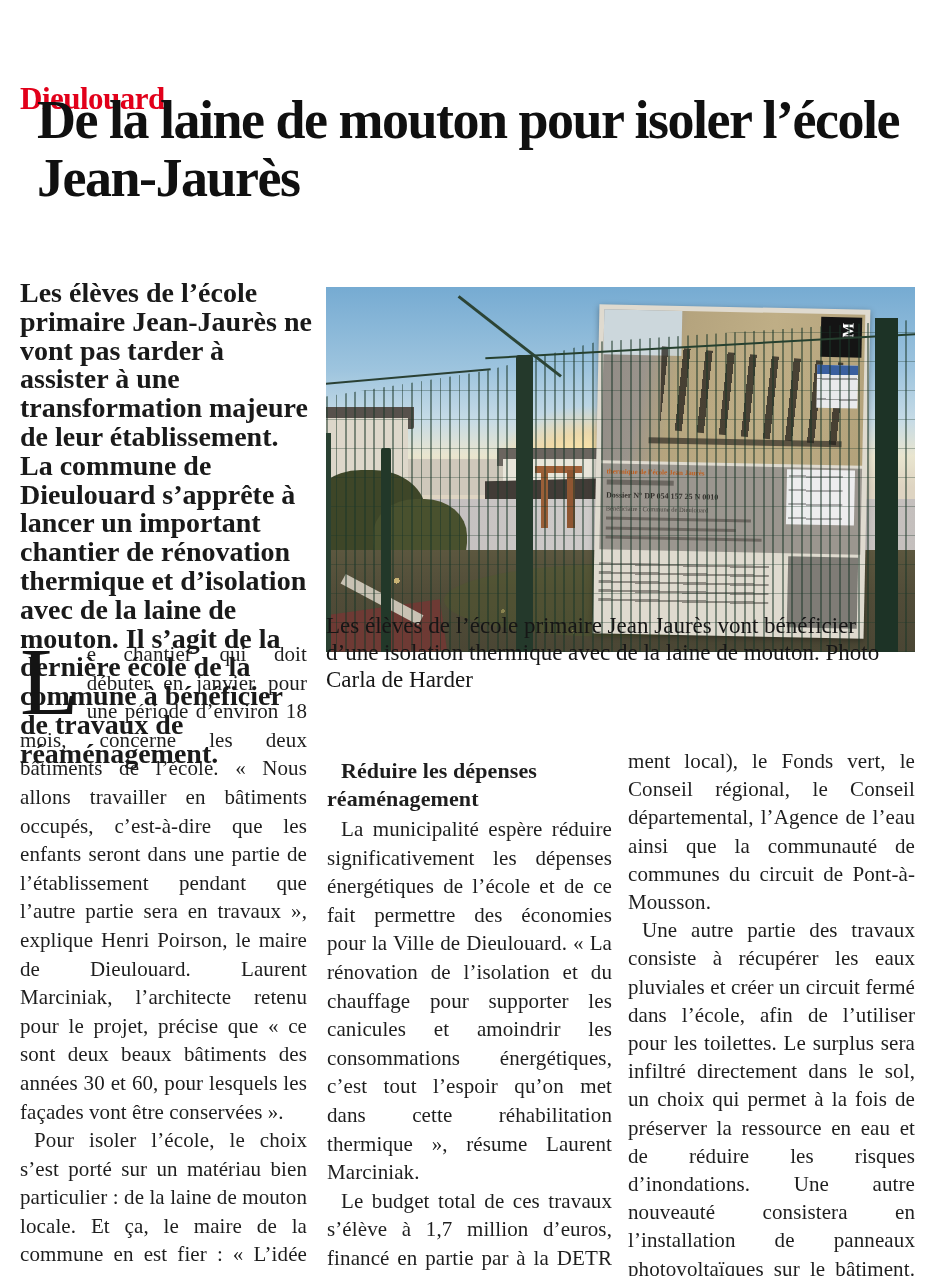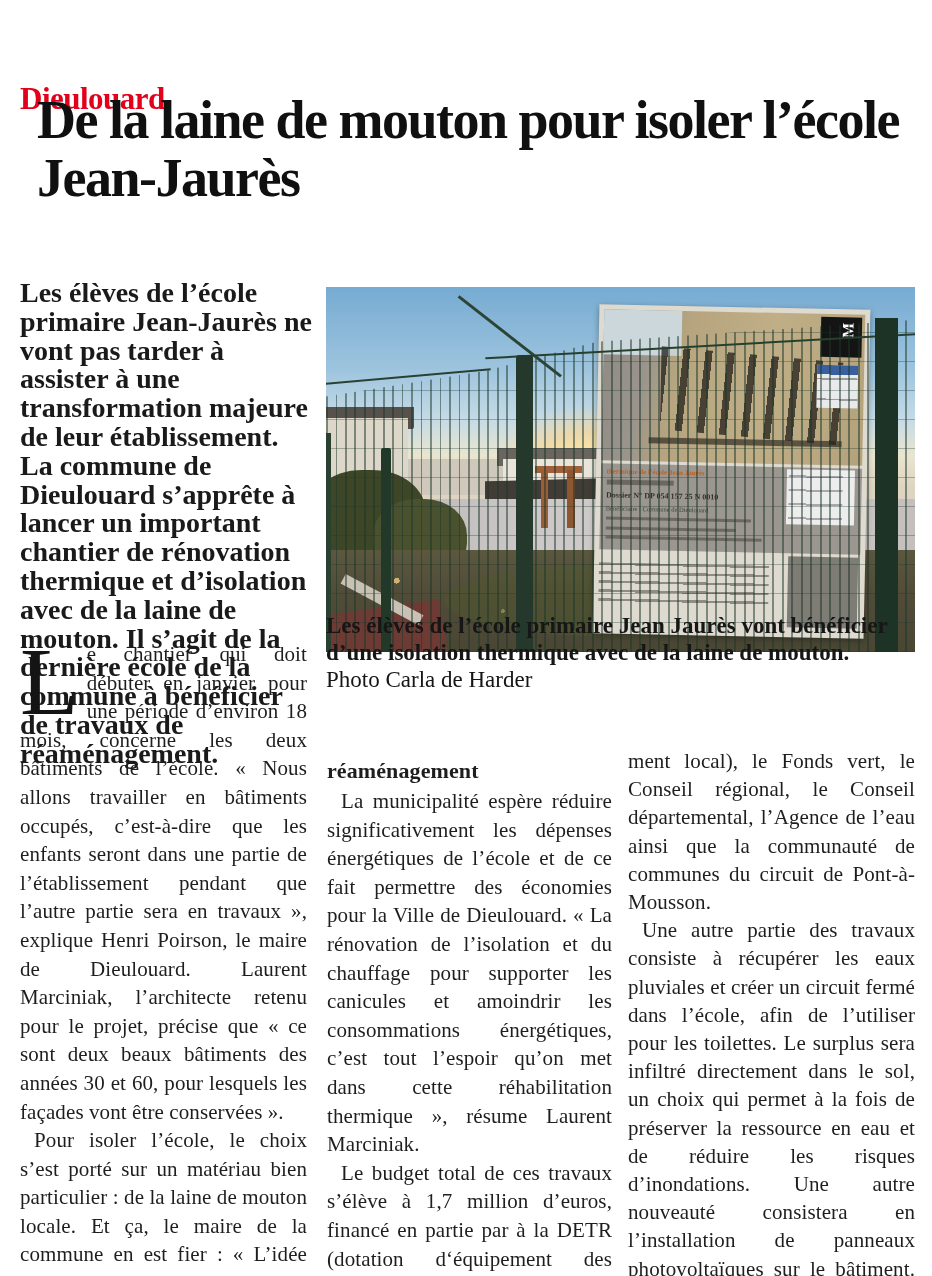--- a/index.html
+++ b/index.html
@@ -41,21 +41,21 @@
     font-weight:700;font-size:22px;line-height:28px;margin:10px 0 2px 0 !important;
     text-align:left;text-indent:14px;
   }
   .subhead .nowrapline{display:block;text-indent:0;}
 
   
   .caption{
     left:326px;top:612px;width:578px;
     font-size:23px;line-height:27px;color:#161616;text-align:left;
   }
-  .caption .cap-bold{font-weight:700;}
+  .caption .cap-bold{font-weight:400;}
   .caption .cap-credit{font-weight:400;}
 
   
   .footrule{left:20px;top:1260px;width:895px;border-top:2px solid #3c3c3c;height:0;}
 
   
   .photo{
     left:326px;top:240px;width:589px;height:365px;overflow:hidden;background:#9cc3de;
   }
   .photo *{position:absolute;}
@@ -204,21 +204,21 @@
   <span class="cap-bold">Les élèves de l’école primaire Jean Jaurès vont bénéficier d’une isolation thermique avec de la laine de mouton.</span>
   <span class="cap-credit">Photo Carla de Harder</span>
 </p>
 
 <div class="abs col col1">
   <p><span class="dropcap">L</span><span>e chantier qui doit débuter en janvier pour une période d’environ 18 mois, concerne les deux bâtiments de l’école. « Nous allons travailler en bâtiments occupés, c’est-à-dire que les enfants seront dans une partie de l’établissement pendant que l’autre partie sera en travaux », explique Henri Poirson, le maire de Dieulouard. Laurent Marciniak, l’architecte retenu pour le projet, précise que « ce sont deux beaux bâtiments des années 30 et 60, pour lesquels les façades vont être conservées ».</span></p>
   <p class="indent">Pour isoler l’école, le choix s’est porté sur un matériau bien particulier : de la laine de mouton locale. Et ça, le maire de la commune en est fier : « L’idée d’isoler avec de la laine de mouton ? C’est moi ! C’est un matériau naturel, léger et performant ». L’architecte confirme : « Sa légèreté évite de surcharger la charpente, et côté</p>
 </div>
 
 <div class="abs col col2">
-  <p class="subhead"><span class="nowrapline">réaménagement</span></p>
+  <p class="subhead"><span>Réduire les dépenses</span><span class="nowrapline">réaménagement</span></p>
   <p class="indent">La municipalité espère réduire significativement les dépenses énergétiques de l’école et de ce fait permettre des économies pour la Ville de Dieulouard. « La rénovation de l’isolation et du chauffage pour supporter les canicules et amoindrir les consommations énergétiques, c’est tout l’espoir qu’on met dans cette réhabilitation thermique », résume Laurent Marciniak.</p>
   <p class="indent">Le budget total de ces travaux s’élève à 1,7 million d’euros, financé en partie par à la DETR (dotation d‘équipement des territoires ruraux), la DSIL (dotation de soutien à l’investisse-</p>
 </div>
 
 <div class="abs col col3">
   <p>ment local), le Fonds vert, le Conseil régional, le Conseil départemental, l’Agence de l’eau ainsi que la communauté de communes du circuit de Pont-à-Mousson.</p>
   <p class="indent">Une autre partie des travaux consiste à récupérer les eaux pluviales et créer un circuit fermé dans l’école, afin de l’utiliser pour les toilettes. Le surplus sera infiltré directement dans le sol, un choix qui permet à la fois de préserver la ressource en eau et de réduire les risques d’inondations. Une autre nouveauté consistera en l’installation de panneaux photovoltaïques sur le bâtiment. Des décisions assumées du maire, qui mise sur une école plus autonome en énergie.</p>
 
 </div>
 

